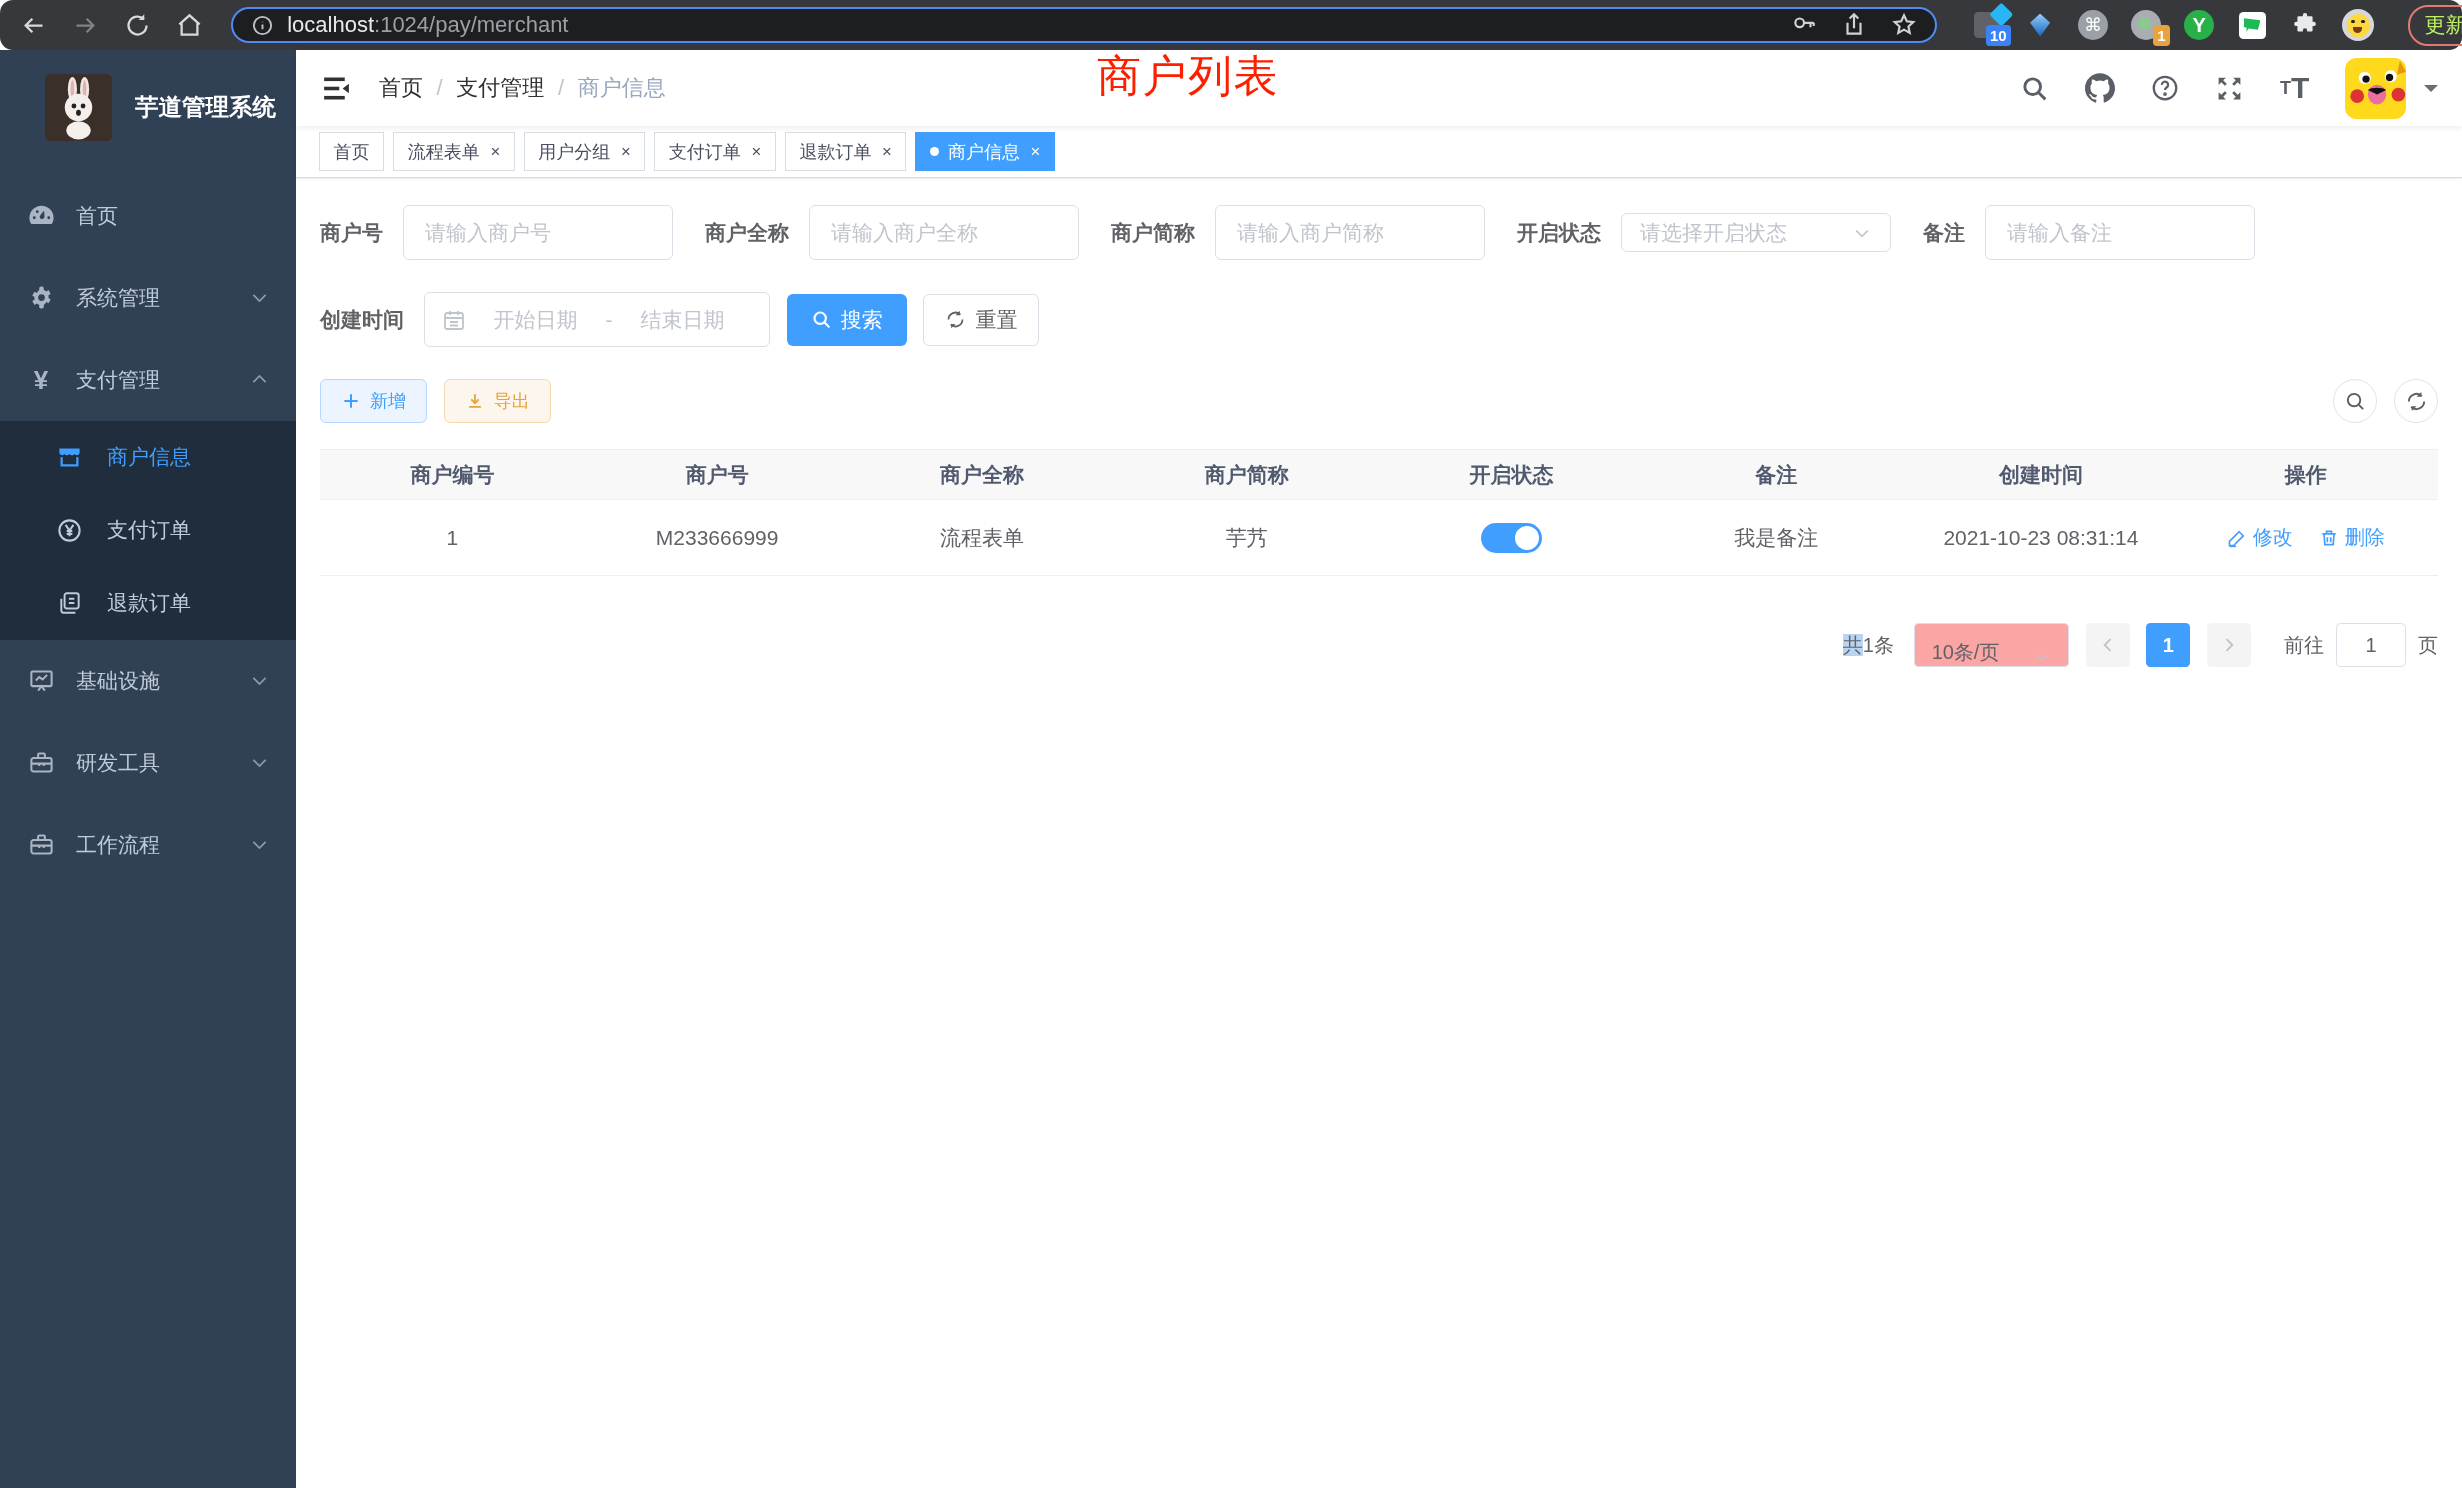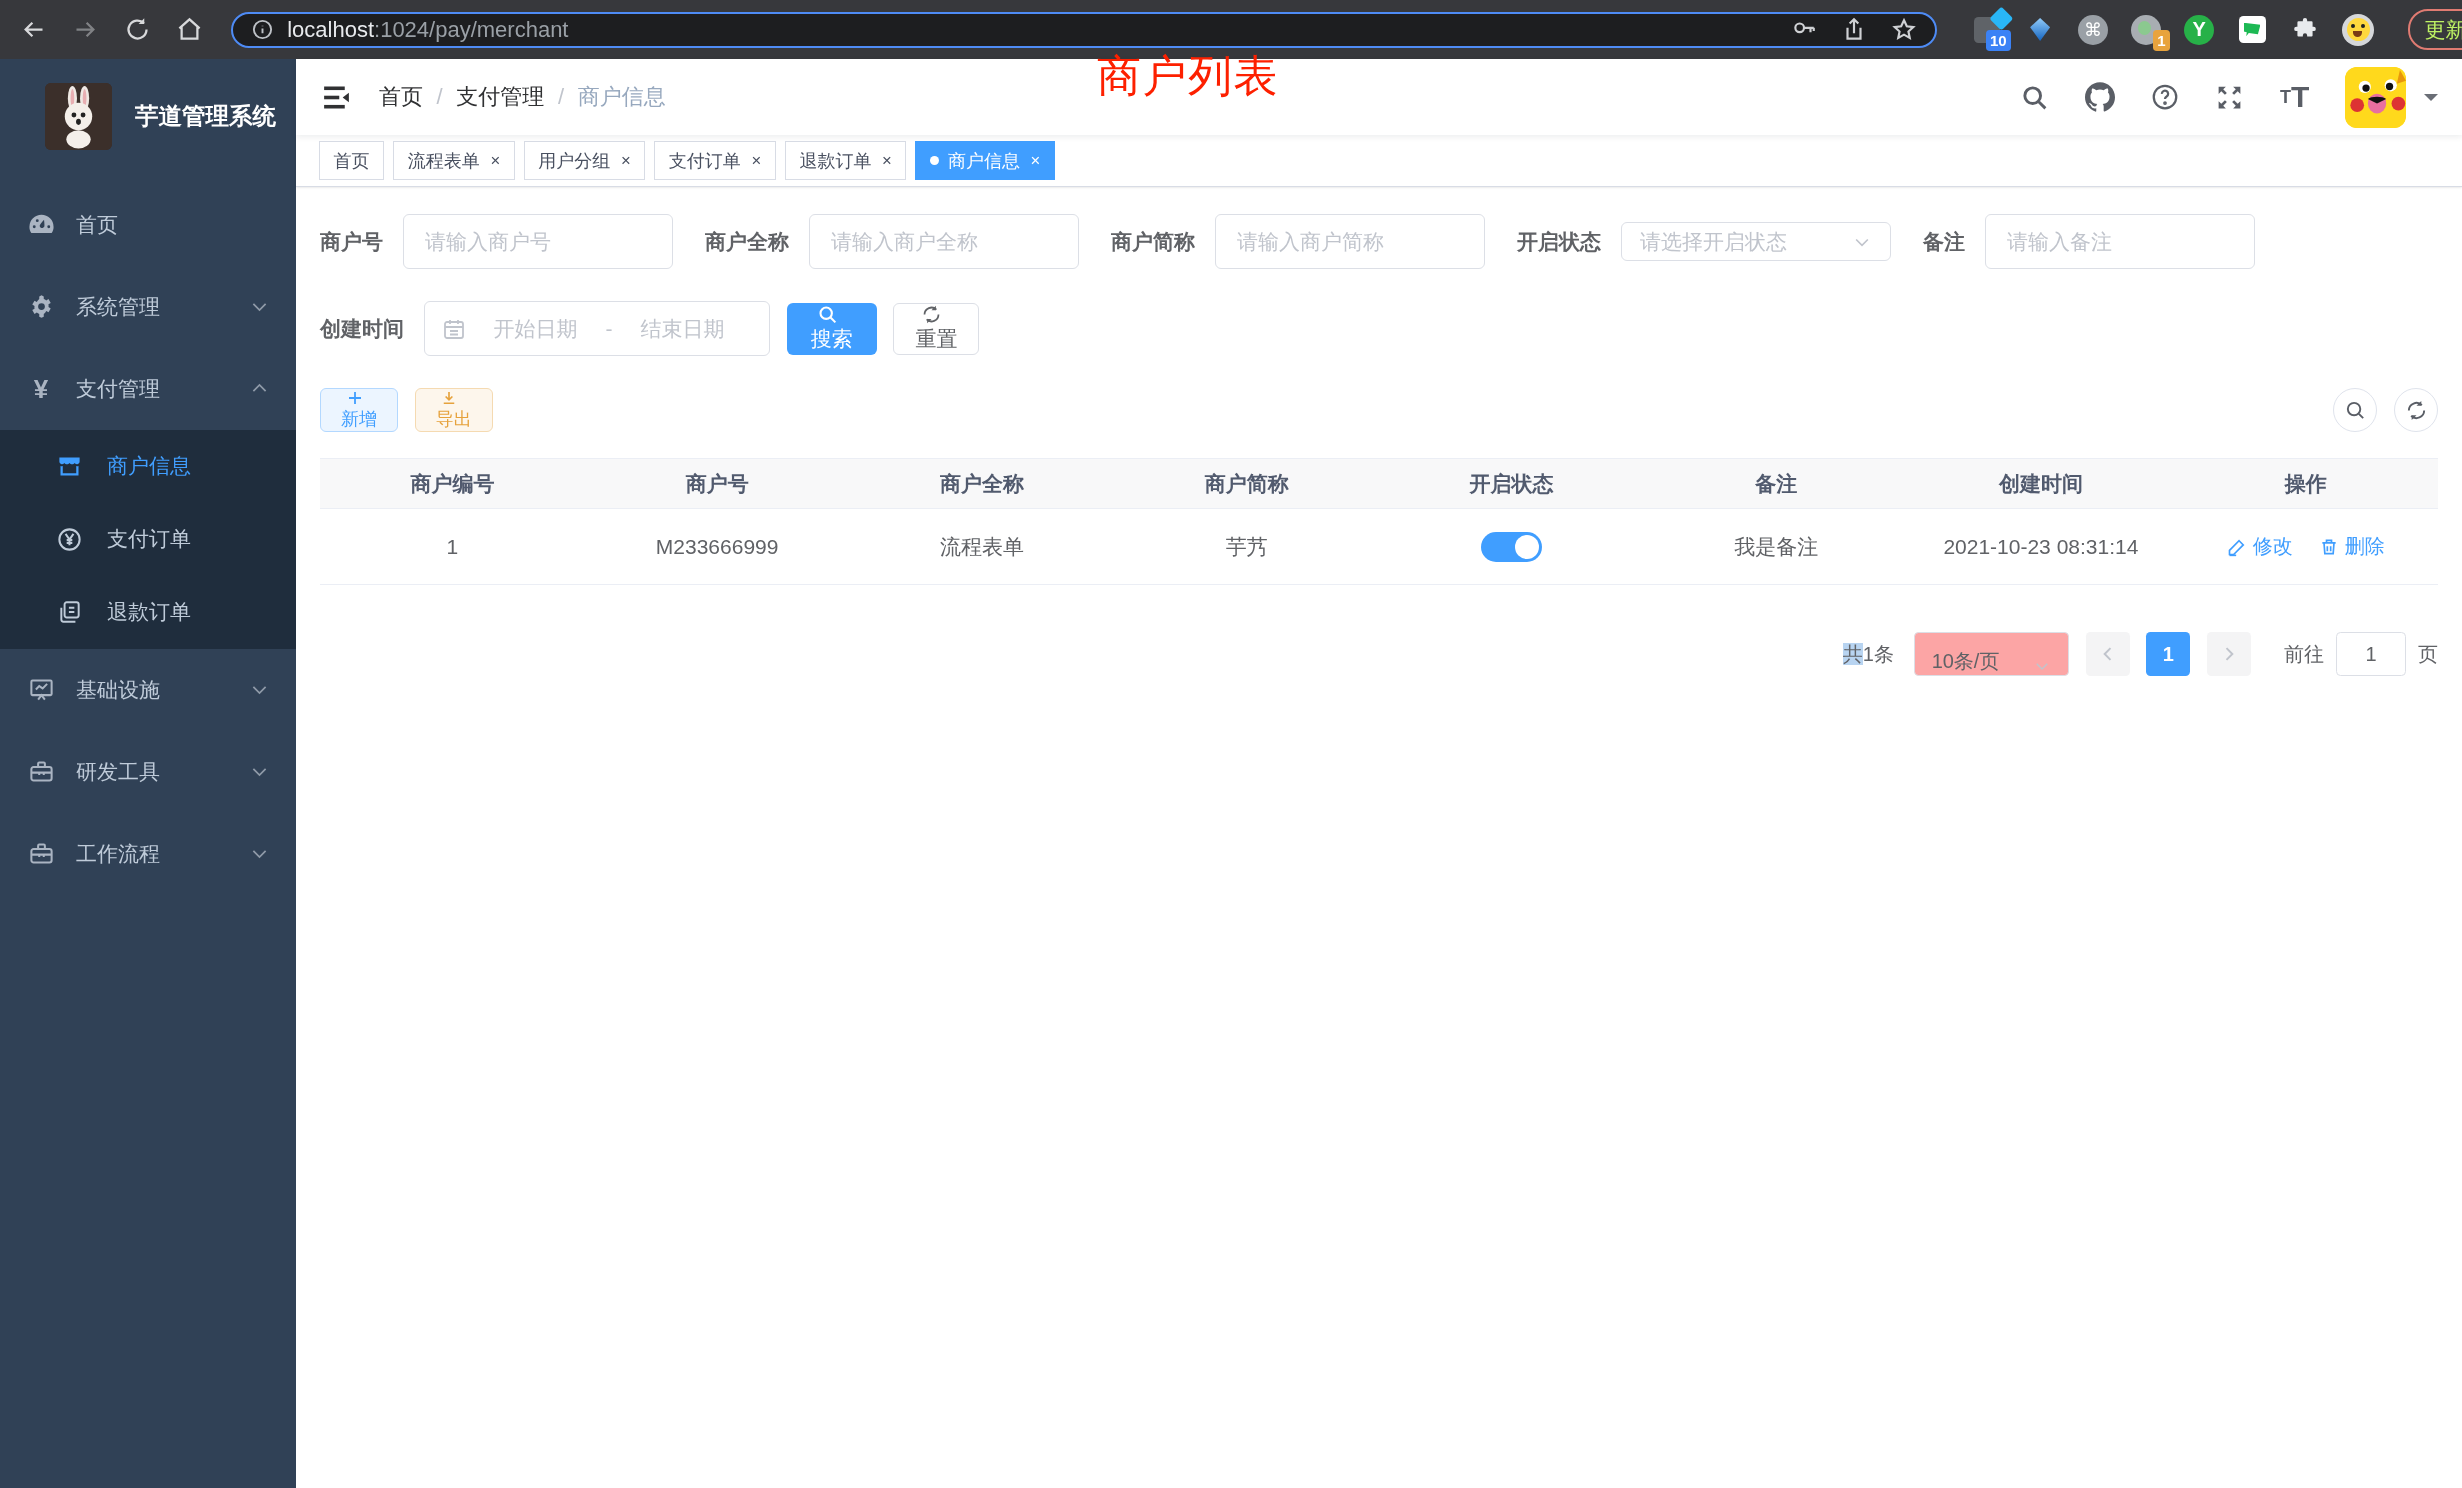--- a/index.html
+++ b/index.html
@@ -1,20 +1,20 @@
 <!DOCTYPE html>
 <html style="font-size:12px"><head>
 <meta charset="utf-8">
 <style>
   * { margin:0; padding:0; box-sizing:border-box; }
   html,body { width:2462px; height:1489px; overflow:hidden; }
   body { font-family:"Liberation Sans","DejaVu Sans",sans-serif; background:#fff; position:relative; }
 
   
-  .browser-bar { height:59px; background:#37383c; display:flex; align-items:center; padding:0 13.6px; gap:13px; }
+  .browser-bar { height:50px; background:#37383c; display:flex; align-items:center; padding:0 13.6px; gap:13px;border-radius:13px; }
   .nav-ic { width:39px; height:39px; display:flex; align-items:center; justify-content:center; color:#d8d9db; flex:0 0 auto; }
   .nav-ic svg { width:27px; height:27px; }
   .nav-ic.dim { color:#808285; }
   .url-pill { flex:0 0 1706px; height:36px; margin-left:9px; background:#1d1e20; border:2.3px solid #4e8bf5; border-radius:20.5px; display:flex; align-items:center; padding:0 18px; color:#e8eaed; font-size:22px; }
   .url-pill .info-ic { width:23px; height:23px; margin-right:13.6px; color:#bdc1c6; flex:0 0 auto; }
   .url-host { color:#e8eaed; }
   .url-rest { color:#9aa0a6; }
   .url-pill .spacer { flex:1; }
   .pill-ic { width:26px; height:26px; color:#cfd1d4; margin-left:24px; flex:0 0 auto; }
   .ext-tray { display:flex; align-items:center; gap:20px; margin-left:21px; }
@@ -89,21 +89,21 @@
   .ffield { display:flex; align-items:center; margin-right:32px; }
   .flabel { font-size:21px; font-weight:700; color:#606266; margin-right:20px; white-space:nowrap; }
   .inp { height:55px; border:1.5px solid #dcdfe6; border-radius:6px; padding:0 21px; font-size:21px; color:#606266; background:#fff; outline:none; }
   .inp::placeholder { color:#c0c4cc; }
   .w-std { width:270px; }
   .select-box { width:270px; height:39px; border:1.5px solid #dcdfe6; border-radius:6px; display:flex; align-items:center; padding:0 18px; font-size:21px; color:#c0c4cc; background:#fff; cursor:pointer; }
   .select-box .sel-chev { margin-left:auto; color:#c0c4cc; width:20px; height:20px; }
   .date-range { width:346px; height:55px; border:1.5px solid #dcdfe6; border-radius:6px; display:flex; align-items:center; padding:0 16.7px; font-size:21px; color:#c0c4cc; background:#fff; }
   .date-range .cal { width:24px; height:24px; color:#c0c4cc; flex:0 0 auto; }
   .date-range .seg { flex:1; text-align:center; }
-  .btn { display:inline-flex; align-items:center; justify-content:center; border-radius:6px; cursor:pointer; font-size:21px; border:1.5px solid transparent;flex-direction:column; }
+  .btn { display:inline-flex; align-items:center; justify-content:center; border-radius:6px; cursor:pointer; font-size:21px; border:1.5px solid transparent; }
   .btn svg { margin-right:9px; }
   .btn-primary { background:#409eff; color:#fff; height:52px; padding:0 23px; margin-left:16.7px; }
   .btn-plain { background:#fff; color:#606266; border-color:#dcdfe6; height:52px; padding:0 21px; margin-left:16.7px; }
   .btn-mini { height:44px; padding:0 20px; font-size:18px; }
   .btn-add { background:#ecf5ff; border-color:#b3d8ff; color:#409eff; }
   .btn-export { background:#fdf6ec; border-color:#f5dab1; color:#e6a23c; margin-left:16.7px; }
   .toolbar-row { display:flex; align-items:center; margin-bottom:26px; }
   .circle-btns { margin-left:auto; display:flex; gap:16.7px; }
   .cbtn { width:44px; height:44px; border-radius:50%; border:1.5px solid #dfe3ec; background:#fff; display:flex; align-items:center; justify-content:center; color:#5a5e66; cursor:pointer; }
 

